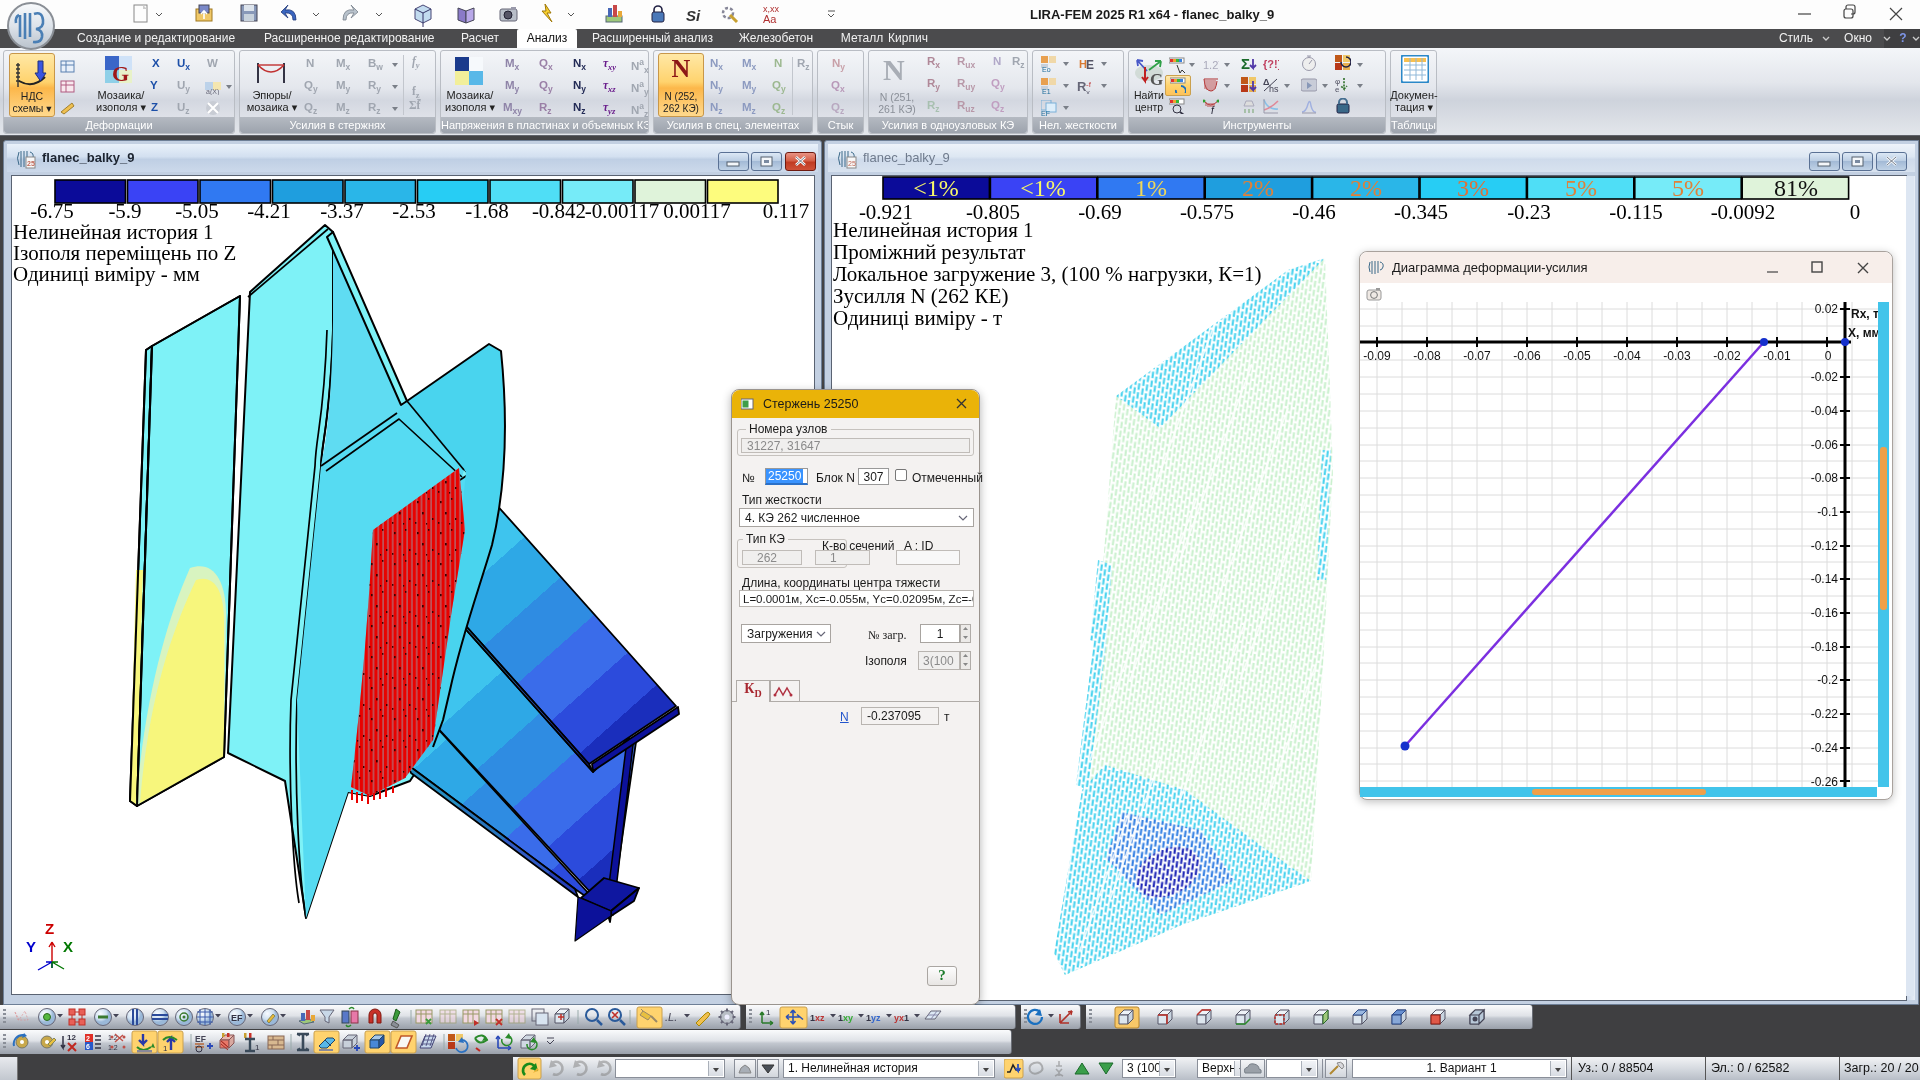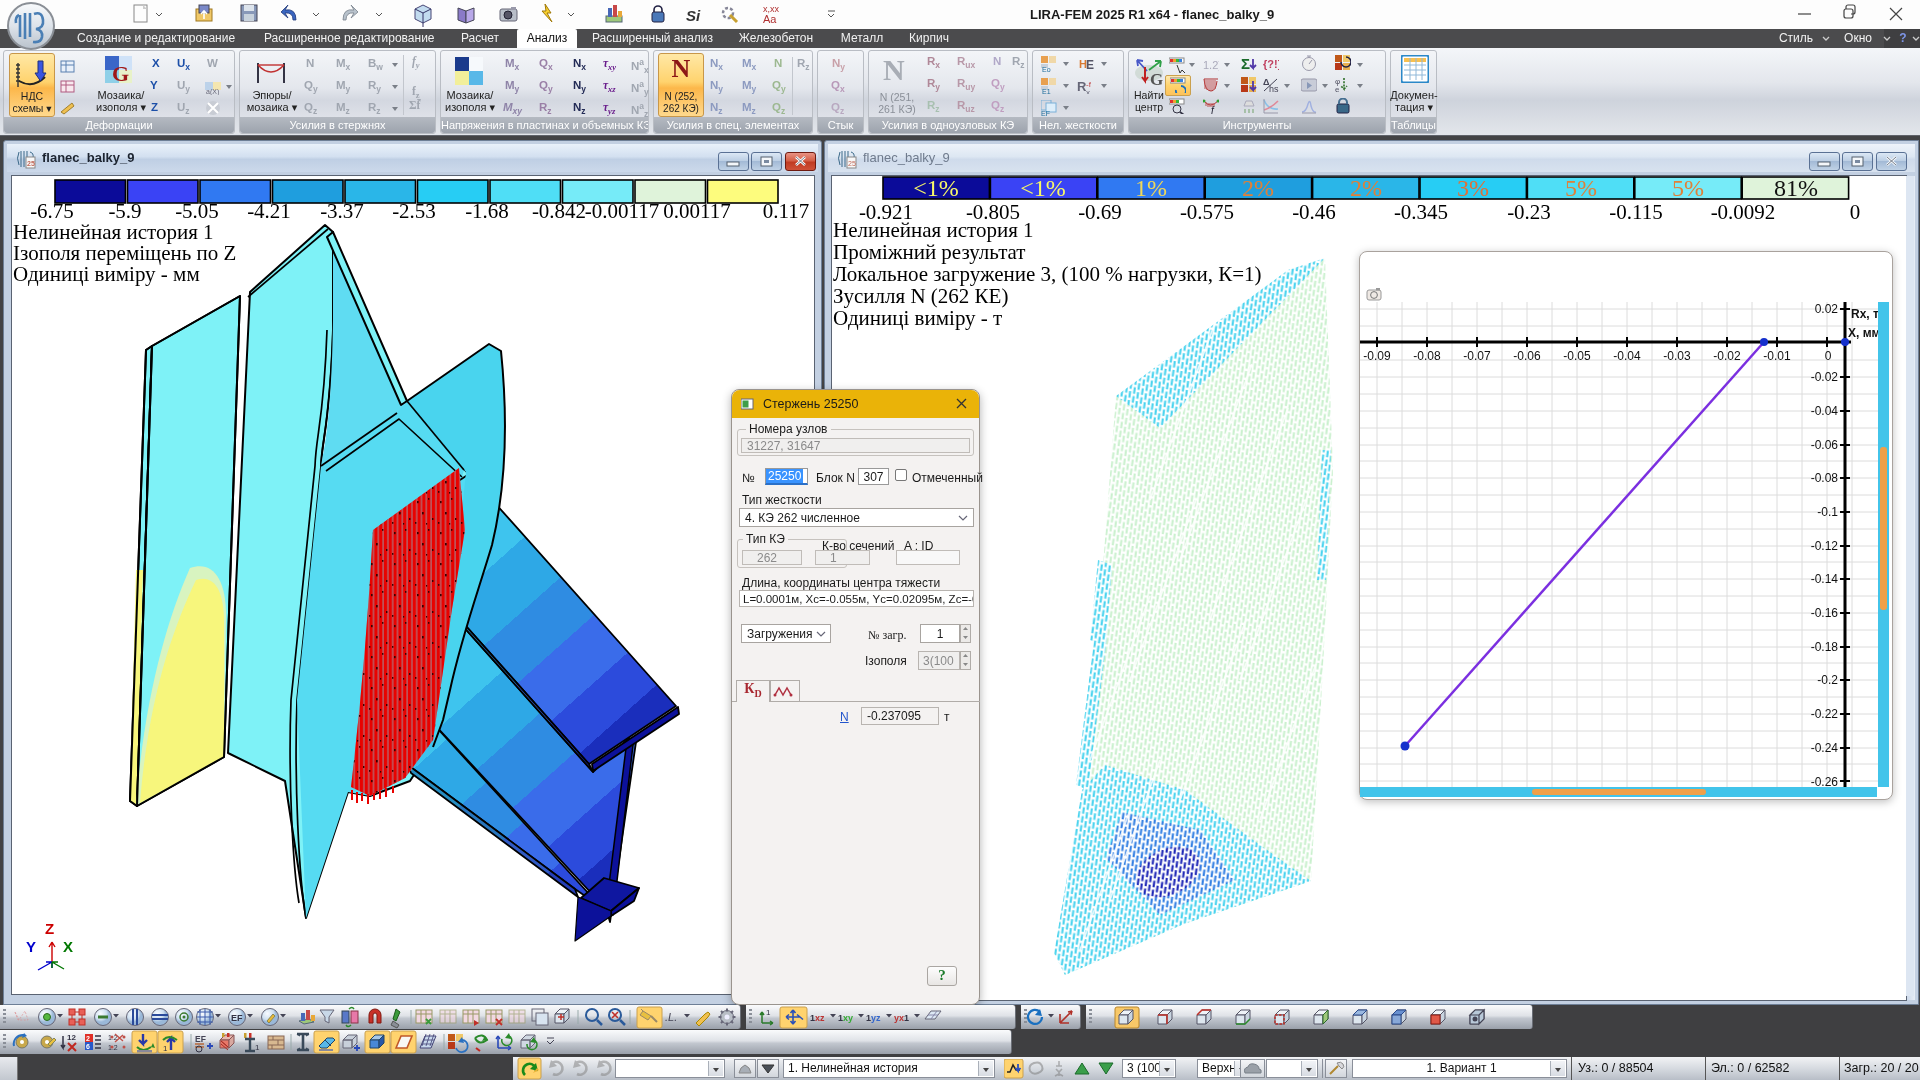--- a/index.html
+++ b/index.html
@@ -137,21 +137,21 @@
       </g>
   </svg>
   <div class="abs" id="tabrow">
     <div class="tab" style="left:77px;width:156px;">Создание и редактирование</div>
     <div class="tab" style="left:264px;width:170px;">Расширенное редактирование</div>
     <div class="tab" style="left:458px;width:44px;">Расчет</div>
     <div class="tab tabsel" style="left:517px;width:60px;">Анализ</div>
     <div class="tab" style="left:592px;width:118px;">Расширенный анализ</div>
     <div class="tab" style="left:737px;width:78px;">Железобетон</div>
     <div class="tab" style="left:838px;width:48px;">Металл</div>
-    <div class="tab" style="left:905px;width:48px;">Кирпич</div>
+    <div class="tab" style="left:884px;width:48px;">Кирпич</div>
     <div class="tab" style="left:1776px;width:40px;">Стиль</div>
     <div class="tab" style="left:1840px;width:36px;">Окно</div>
     <div class="tab" style="left:1896px;width:14px;color:#7e96e8;font-weight:700;">?</div>
     <svg class="abs" style="left:1820px;top:6px;width:100px;height:10px">
       <path d="M3,2 l3,3 l3,-3" stroke="#ccc" stroke-width="1.3" fill="none"></path>
       <path d="M64,2 l3,3 l3,-3" stroke="#ccc" stroke-width="1.3" fill="none"></path>
       <path d="M93,2 l3,3 l3,-3" stroke="#ccc" stroke-width="1.3" fill="none"></path>
     </svg>
   </div>
   <div class="abs" id="ribbon">
@@ -234,21 +234,21 @@
     <div class="rgroup" style="left:440px;width:209px;">
       <svg class="abs" style="left:14px;top:6px;width:28px;height:28px">
         <rect x="0" y="0" width="14" height="14" fill="#1a3a8c"></rect>
           <rect x="14" y="0" width="14" height="14" fill="#f6f9fc"></rect>
         <rect x="0" y="14" width="14" height="14" fill="#f2ef9a"></rect>
           <rect x="14" y="14" width="14" height="14" fill="#58b8e8"></rect>
       </svg>
       <div class="abs" style="left:-1px;top:38px;width:60px;font-size:11px;text-align:center;line-height:12px;color:#222;">Мозаика/<br>изополя ▾</div>
       <div class="rl" style="left:64px;top:6px;color:#8f84a8;">M<sub>x</sub></div>
       <div class="rl" style="left:64px;top:28px;color:#8f84a8;">M<sub>y</sub></div>
-      <div class="rl" style="left:62px;top:50px;color:#8f84a8;font-style:italic;">M<sub>xy</sub></div>
+      <div class="rl" style="left:62px;top:50px;color:#8f84a8;">M<sub>xy</sub></div>
       <div class="rl" style="left:98px;top:6px;color:#9a7fa6;">Q<sub>x</sub></div>
       <div class="rl" style="left:98px;top:28px;color:#9a7fa6;">Q<sub>y</sub></div>
       <div class="rl" style="left:98px;top:50px;color:#9a7fa6;">R<sub>z</sub></div>
       <div class="rl" style="left:132px;top:6px;color:#222a55;">N<sub>x</sub></div>
       <div class="rl" style="left:132px;top:28px;color:#222a55;">N<sub>y</sub></div>
       <div class="rl" style="left:132px;top:50px;color:#222a55;">N<sub>z</sub></div>
       <div class="rl serif" style="left:162px;top:6px;color:#6a1d8c;font-style:italic;">τ<sub>xy</sub></div>
       <div class="rl serif" style="left:162px;top:28px;color:#6a1d8c;font-style:italic;">τ<sub>xz</sub></div>
       <div class="rl serif" style="left:162px;top:50px;color:#6a1d8c;font-style:italic;">τ<sub>yz</sub></div>
       <div class="rl dis" style="left:190px;top:6px;">N<sup>a</sup><sub>x</sub></div>
@@ -760,20 +760,34 @@
       <line x1="1180" y1="800" x2="1246" y2="620"></line>
       <line x1="1260" y1="820" x2="1316" y2="664"></line>
       <line x1="1110" y1="900" x2="1160" y2="760"></line>
       <line x1="1080" y1="950" x2="1130" y2="810"></line>
     </g>
   </svg>
 
   <div class="abs" style="left:1906px;top:176px;width:8px;height:820px;background:#dde6f2;"></div>
 
   <div class="abs" style="left:1359px;top:251px;width:534px;height:549px;background:#fff;border:1px solid #a9a29d;border-radius:8px;box-shadow:0 2px 8px rgba(0,0,0,0.25);">
+    <div class="abs" style="left:0;top:0;right:0;height:31px;background:#f7eeea;border-radius:8px 8px 0 0;">
+      <svg style="position:absolute;left:8px;top:7px" width="17" height="17">
+          <g stroke="#3a6888" fill="none">
+            <path d="M2,3 q-2,5 0,10 M4,2 v13 M7,2 v13 M10,2 v12"></path>
+            <path d="M12,3 q4,1 3,5 q-1,3 -3,3"></path>
+          </g>
+        </svg>
+      <span style="position:absolute;left:32px;top:8px;font-size:13px;color:#1a1a1a;">Диаграмма деформации-усилия</span>
+      <svg style="position:absolute;left:400px;top:6px" width="120" height="20">
+        <line x1="7" y1="14" x2="18" y2="14" stroke="#444" stroke-width="1.2"></line>
+        <rect x="52" y="4" width="10" height="10" fill="none" stroke="#444" stroke-width="1.4"></rect>
+        <path d="M98,5 l10,10 M108,5 l-10,10" stroke="#444" stroke-width="1.4"></path>
+      </svg>
+    </div>
     <svg style="position:absolute;left:6px;top:34px" width="18" height="16">
         <rect x="1" y="4" width="14" height="10" rx="2" fill="#efe9e4" stroke="#999"></rect>
         <circle cx="8" cy="9" r="3.4" fill="none" stroke="#777"></circle>
         <rect x="10" y="2" width="4" height="2.5" fill="#999"></rect>
       </svg>
   </div>
   <svg class="abs" style="left:1360px;top:302px;width:532px;height:497px;" viewBox="1360 302 532 497">
     <g stroke="#dcdcdc" stroke-width="1">
       <line x1="1377" y1="302" x2="1377" y2="787"></line>
         <line x1="1402" y1="302" x2="1402" y2="787"></line>

